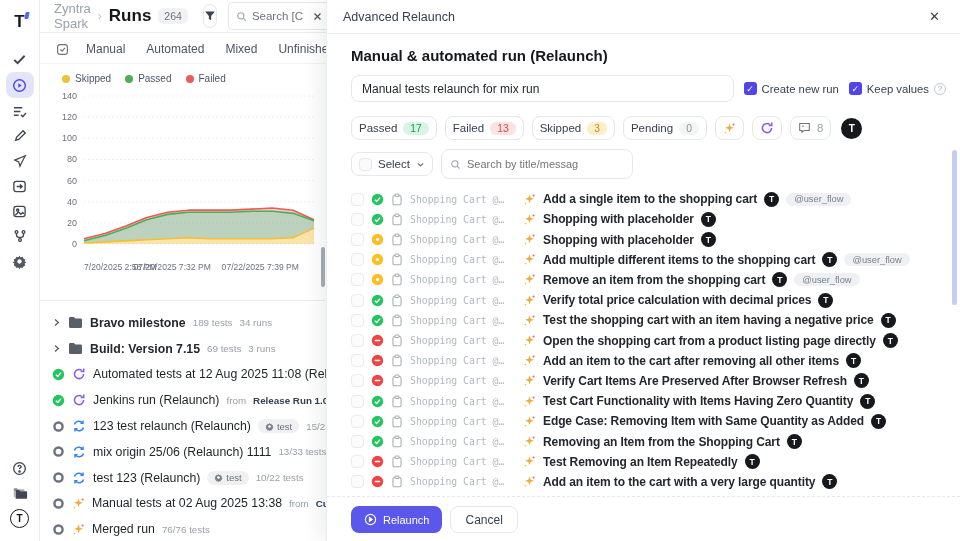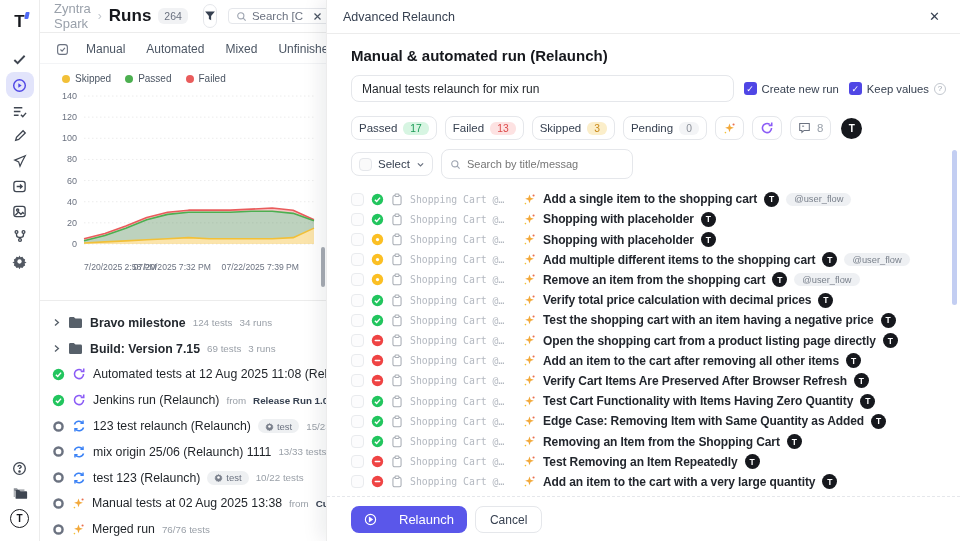--- a/index.html
+++ b/index.html
@@ -24,21 +24,21 @@
 
   
   #left-panel { position:absolute; left:40px; top:0; width:286px; height:541px; background:#fff; overflow:hidden;}
   #lp-header { height:33px; border-bottom:1px solid #ececec; display:flex; align-items:center; padding-left:14px; gap:7px; }
   .crumb-app { font-size:13px; color:#9aa1ab; cursor:pointer; }
   .crumb-sep { font-size:12px; color:#c3c8cf; }
   .crumb-page { font-size:17px; font-weight:bold; color:#16181d; }
   .count-badge { background:#f1f2f4; color:#6b7280; font-size:10.5px; border-radius:6px; padding:2px 6px; }
   .tool-btn { width:28px; height:24px; border:1px solid #e5e7eb; border-radius:8px; background:#fff;
     display:flex; align-items:center; justify-content:center; color:#374151; margin-left:8px; cursor:pointer;}
-  .lp-search { height:16px; border:1px solid #e5e7eb; border-radius:4px; display:flex; align-items:center;
+  .lp-search { height:28px; border:1px solid #e5e7eb; border-radius:4px; display:flex; align-items:center;
     gap:5px; padding:0 7px; margin-left:4px; width:104px; color:#9ca3af;}
   .lp-search input { border:none; outline:none; width:56px; font-size:11.5px; color:#6b7280;
     font-family:"Liberation Sans", sans-serif; background:transparent;}
 
   #tabs { display:flex; gap:21px; padding:9px 0 7px 16px; border-bottom:1px solid #f3f4f6;}
   .tab { font-size:12px; color:#4b5563; cursor:pointer; white-space:nowrap; }
   #tabs .ic { color:#6b7280; margin-right:-4px; cursor:pointer;}
 
   #legend { display:flex; gap:14px; padding:9px 0 2px 22px; }
   .legend-item { display:flex; align-items:center; gap:5px; font-size:10px; color:#4b5563; cursor:pointer;}
@@ -99,21 +99,21 @@
   .t-row { display:flex; align-items:center; gap:7px; height:21px; cursor:pointer; white-space:nowrap; overflow:hidden;}
   .t-cb { width:13px; height:13px; border:1px solid #e9ebee; border-radius:4px; background:#fcfcfd; flex:none; cursor:pointer;}
   .t-case { font-family:"DejaVu Sans Mono", monospace; font-size:9.8px; color:#b3b8c0; width:106px; flex:none; overflow:hidden;}
   .t-title { font-size:12px; font-weight:bold; color:#23272e; letter-spacing:-.1px;}
   .t-avatar { width:15px; height:15px; border-radius:50%; background:#16181d; color:#fff; font-weight:bold;
     font-size:8.5px; display:flex; align-items:center; justify-content:center; flex:none;}
   .t-tag { background:#eef0f3; color:#7a818c; font-size:9.3px; border-radius:8px; padding:1.5px 8px; }
 
   #modal-footer { flex:none; border-top:1px dashed #e5e7eb; padding:9px 0 0 24px; height:45px; display:flex; gap:8px;}
   #relaunch-btn { height:27px; background:#5a57ea; color:#fff; border:none; border-radius:8px; padding:0 13px;
-    font-size:13px; display:flex; align-items:center; gap:22px; cursor:pointer; font-family:"Liberation Sans", sans-serif;}
+    font-size:11px; display:flex; align-items:center; gap:6px; cursor:pointer; font-family:"Liberation Sans", sans-serif;}
   #cancel-btn { height:27px; background:#fff; color:#374151; border:1px solid #e5e7eb; border-radius:8px; padding:0 14px;
     font-size:12px; cursor:pointer; font-family:"Liberation Sans", sans-serif;}
   .modal-scrollthumb { position:absolute; right:3px; top:150px; width:5px; height:155px; background:#c3cef2; border-radius:3px; cursor:pointer;}
 </style>
 </head>
 <body>
 
 <nav id="sidebar">
   <div id="sb-top">
       <div class="sb-item logo">
@@ -311,21 +311,21 @@
           <svg width="9" height="9" viewBox="0 0 12 12" fill="none" stroke="#57606a" stroke-width="1.8">
             <path d="M4 2l4.5 4L4 10"></path>
           </svg>
         </span>
         <span class="ic">
           <svg width="15" height="13" viewBox="0 0 16 14" fill="#57606a">
             <path d="M1 2.5A1.5 1.5 0 0 1 2.5 1h3.6L8 2.8h5.5A1.5 1.5 0 0 1 15 4.3v7.2A1.5 1.5 0 0 1 13.5 13h-11A1.5 1.5 0 0 1 1 11.5z"></path>
           </svg>
         </span>
         <span class="run-title">Bravo milestone</span>
-        <span class="meta-muted">124 tests</span>
+        <span class="meta-muted">189 tests</span>
         <span class="meta-muted">34 runs</span>
       </div>
       <div class="run-row folder">
         <span class="ic chev">
           <svg width="9" height="9" viewBox="0 0 12 12" fill="none" stroke="#57606a" stroke-width="1.8">
             <path d="M4 2l4.5 4L4 10"></path>
           </svg>
         </span>
         <span class="ic">
           <svg width="15" height="13" viewBox="0 0 16 14" fill="#57606a">

